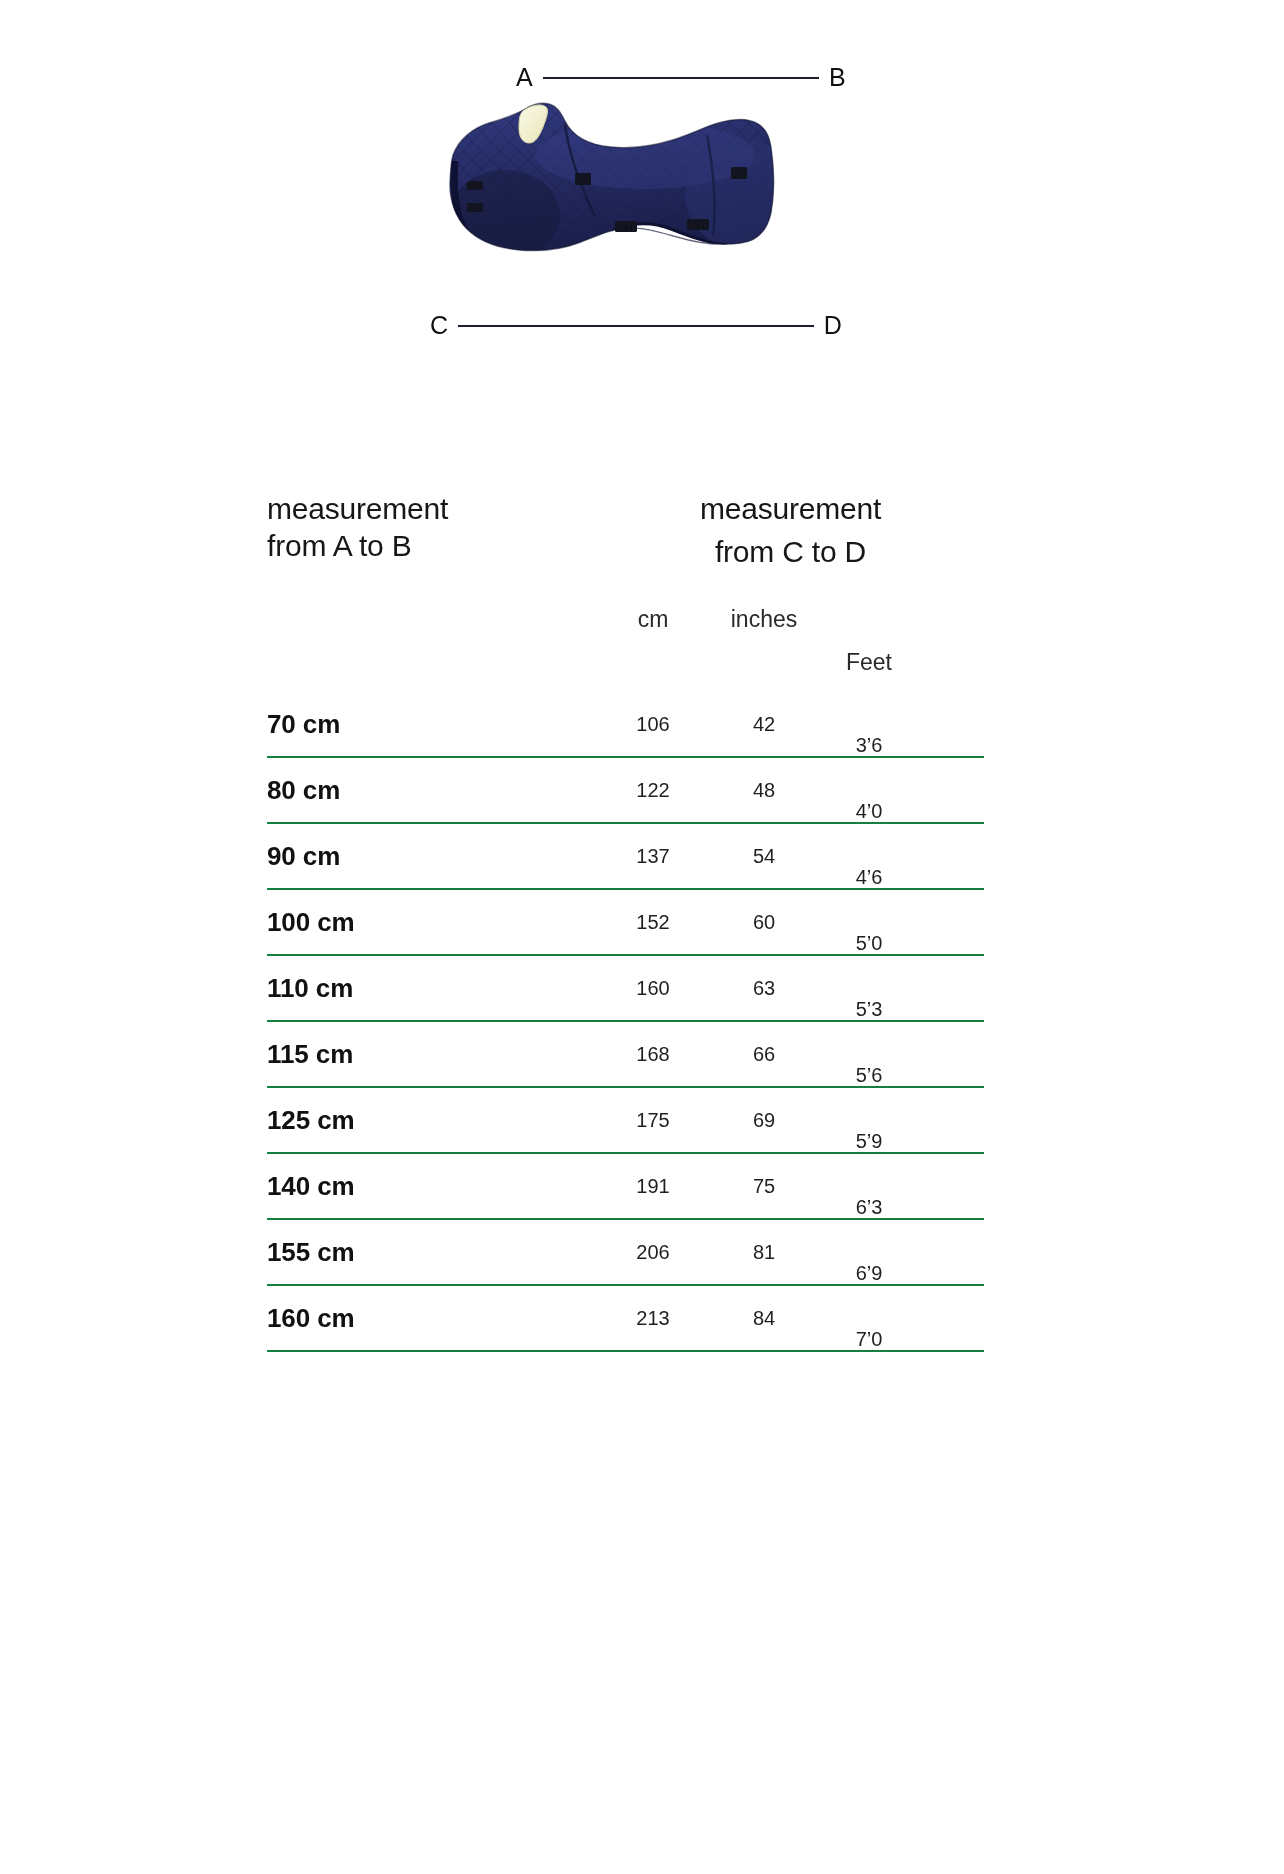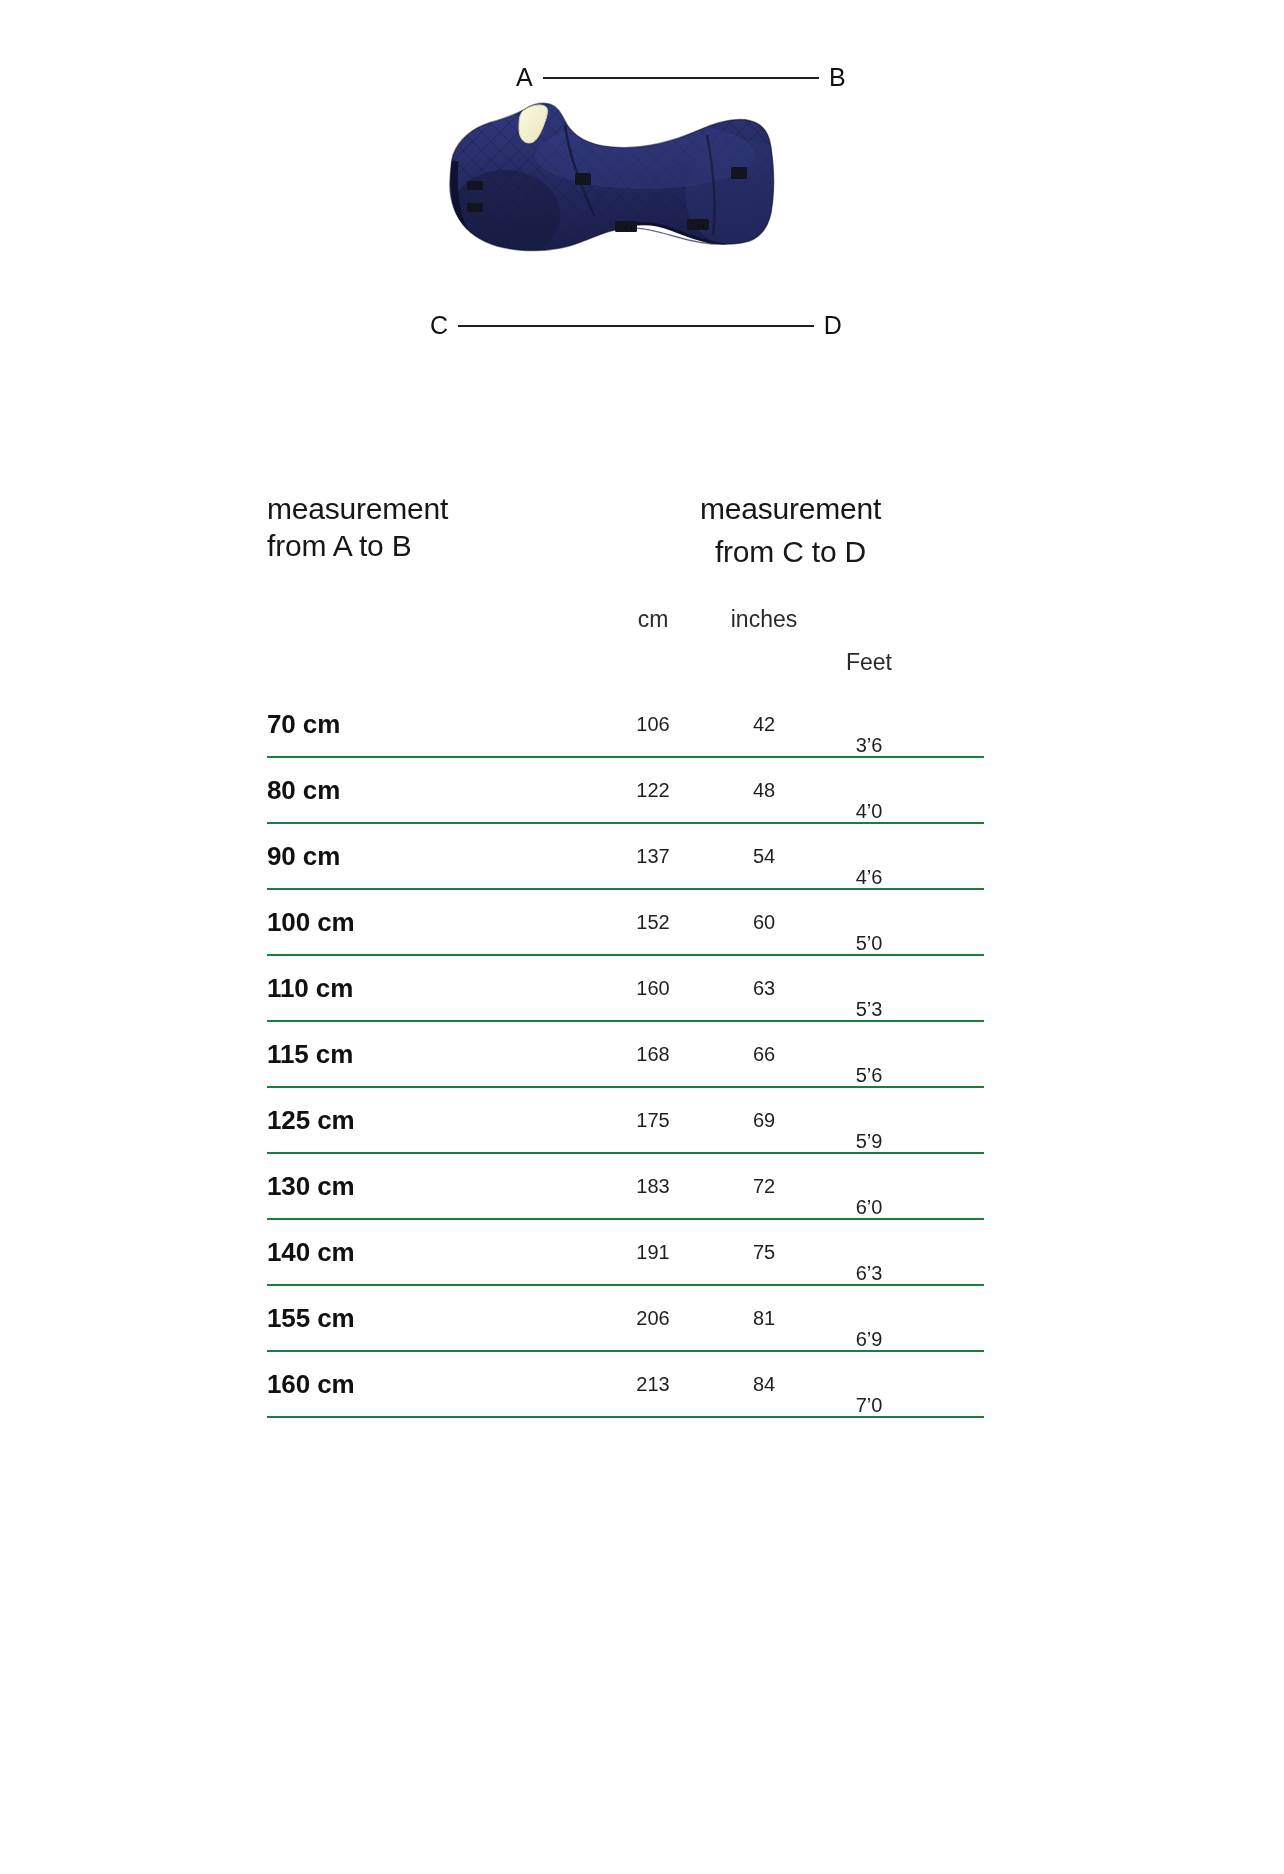--- a/index.html
+++ b/index.html
@@ -285,26 +285,20 @@
         <div class="cell-num col-inches">66</div>
         <div class="cell-num col-feet">5’6</div>
       </div>
       <div class="data-row">
         <div class="cell-size">125 cm</div>
         <div class="cell-num col-cm">175</div>
         <div class="cell-num col-inches">69</div>
         <div class="cell-num col-feet">5’9</div>
       </div>
       <div class="data-row">
-        <div class="cell-size">130 cm</div>
-        <div class="cell-num col-cm">183</div>
-        <div class="cell-num col-inches">72</div>
-        <div class="cell-num col-feet">6’0</div>
-      </div>
-      <div class="data-row">
         <div class="cell-size">140 cm</div>
         <div class="cell-num col-cm">191</div>
         <div class="cell-num col-inches">75</div>
         <div class="cell-num col-feet">6’3</div>
       </div>
       <div class="data-row">
         <div class="cell-size">155 cm</div>
         <div class="cell-num col-cm">206</div>
         <div class="cell-num col-inches">81</div>
         <div class="cell-num col-feet">6’9</div>

